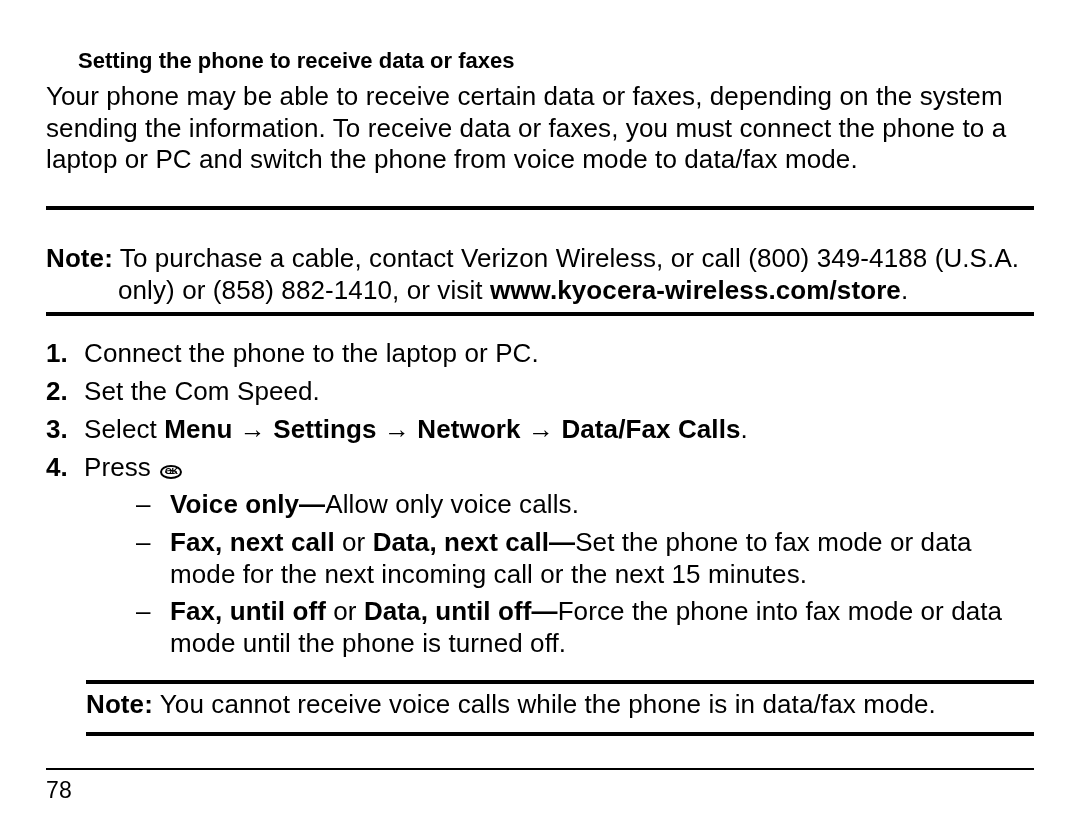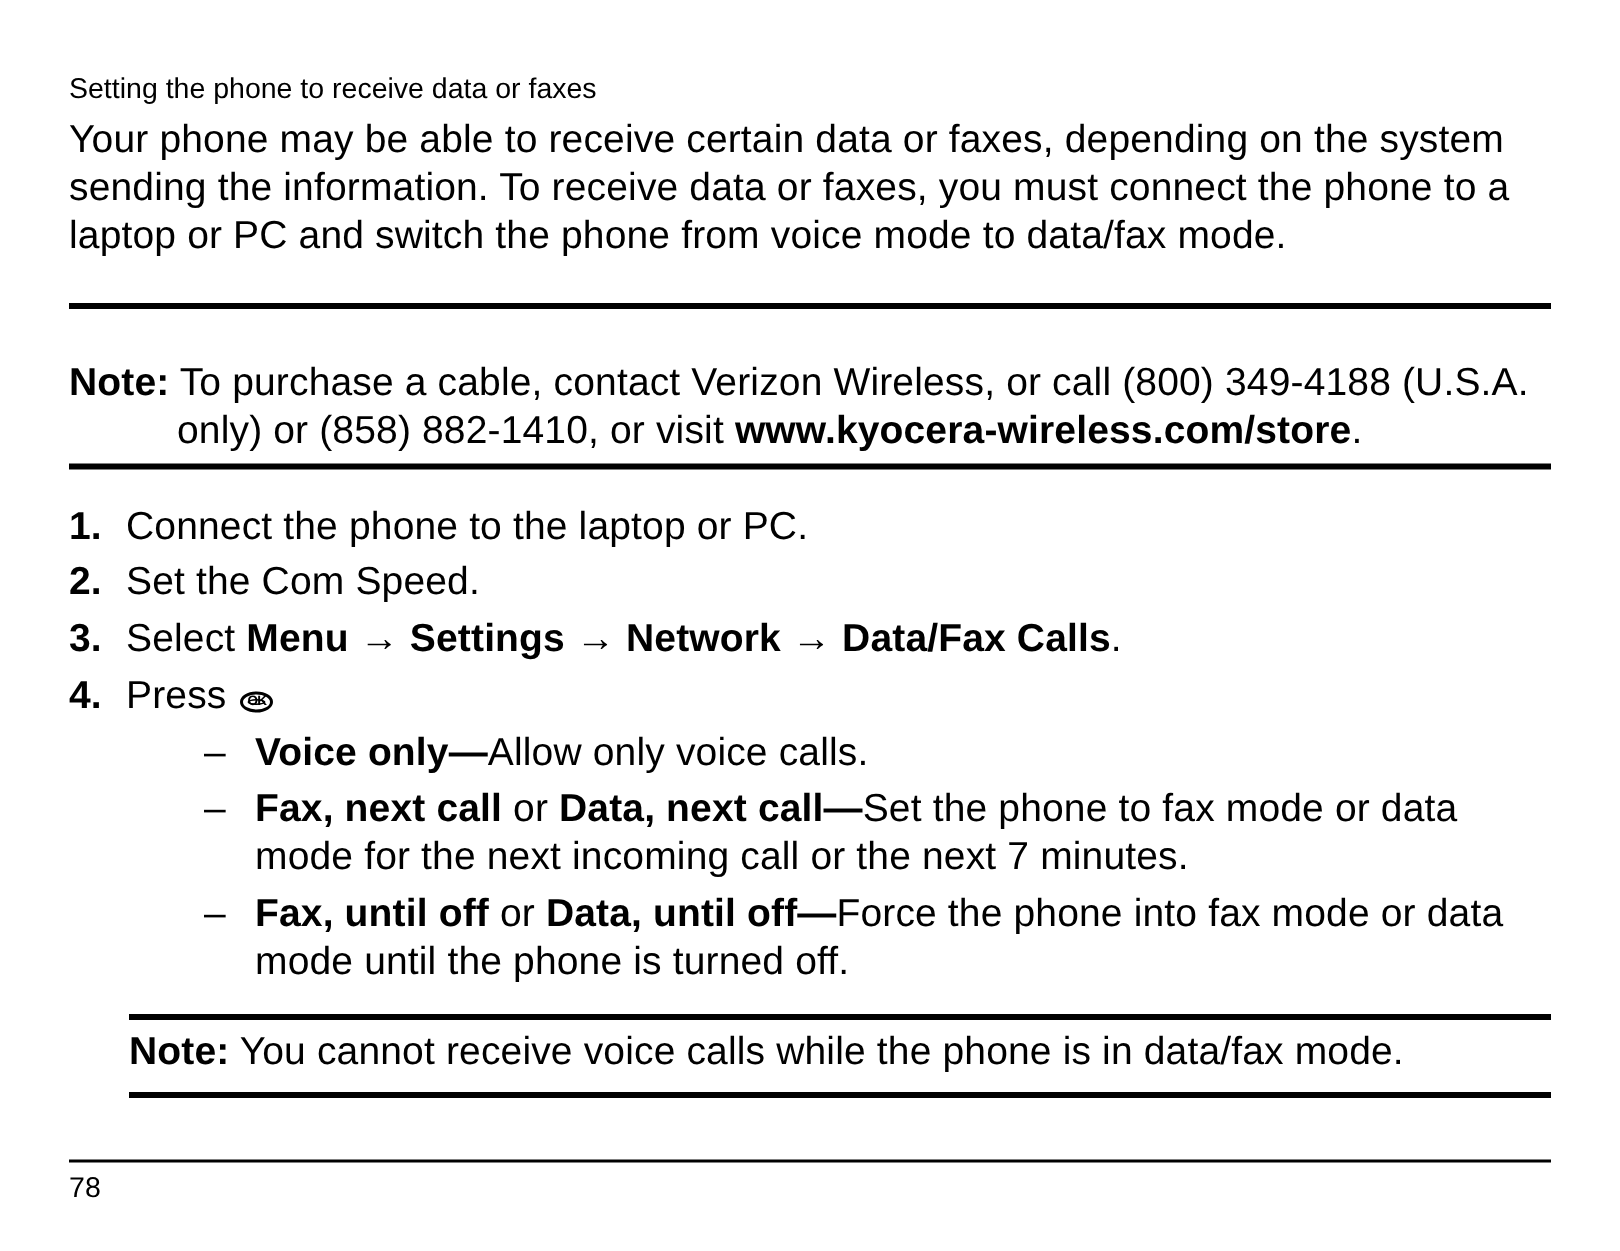--- a/index.html
+++ b/index.html
@@ -8,24 +8,25 @@
       font-family: "Helvetica Neue", Helvetica, Arial, sans-serif;
       font-size: 26px;
       color: #000;
       background: #fff;
       padding: 48px 46px 30px 46px;
       line-height: 1.22;
       position: relative;
       letter-spacing: 0.1px;
     }
     h2 {
-      font-size: 19px;
-      font-weight: normal;
+      font-size: 22px;
+      font-weight: bold;
       margin-bottom: 6px;
       letter-spacing: 0;
+      margin-left: 32px;
     }
     .para { margin-bottom: 30px; }
     .rule-outer {
       border-top: 4px solid #000;
       border-bottom: 4px solid #000;
       padding: 4px 0 6px 0;
       margin-bottom: 22px;
     }
     .note-body {
       padding-left: 72px;
@@ -99,21 +100,21 @@
       left: 46px; right: 46px;
       bottom: 30px;
     }
     .footer-rule {
       border-top: 2px solid #000;
       margin-bottom: 6px;
     }
     .footer-row {
       display: flex;
       justify-content: space-between;
-      font-size: 19px;
+      font-size: 23px;
     }
     b, .b { font-weight: bold; }
   </style>
 </head>
 <body>
 
 <h2>Setting the phone to receive data or faxes</h2>
 
 <p class="para">Your phone may be able to receive certain data or faxes, depending on the system sending the information. To receive data or faxes, you must connect the phone to a laptop or PC and switch the phone from voice mode to data/fax mode.</p>
 
@@ -145,21 +146,21 @@
       <ul class="sublist">
         <li>
           <span class="dash">–</span>
           <span class="sbody">
             <b>Voice only—</b><span>Allow only voice calls.</span>
           </span>
         </li>
         <li>
           <span class="dash">–</span>
           <span class="sbody">
-            <b>Fax, next call</b><span> or </span><b>Data, next call—</b><span>Set the phone to fax mode or data mode for the next incoming call or the next 7 minutes.</span>
+            <b>Fax, next call</b><span> or </span><b>Data, next call—</b><span>Set the phone to fax mode or data mode for the next incoming call or the next 15 minutes.</span>
           </span>
         </li>
         <li>
           <span class="dash">–</span>
           <span class="sbody">
             <b>Fax, until off</b><span> or </span><b>Data, until off—</b><span>Force the phone into fax mode or data mode until the phone is turned off.</span>
           </span>
         </li>
       </ul>
     </span>

